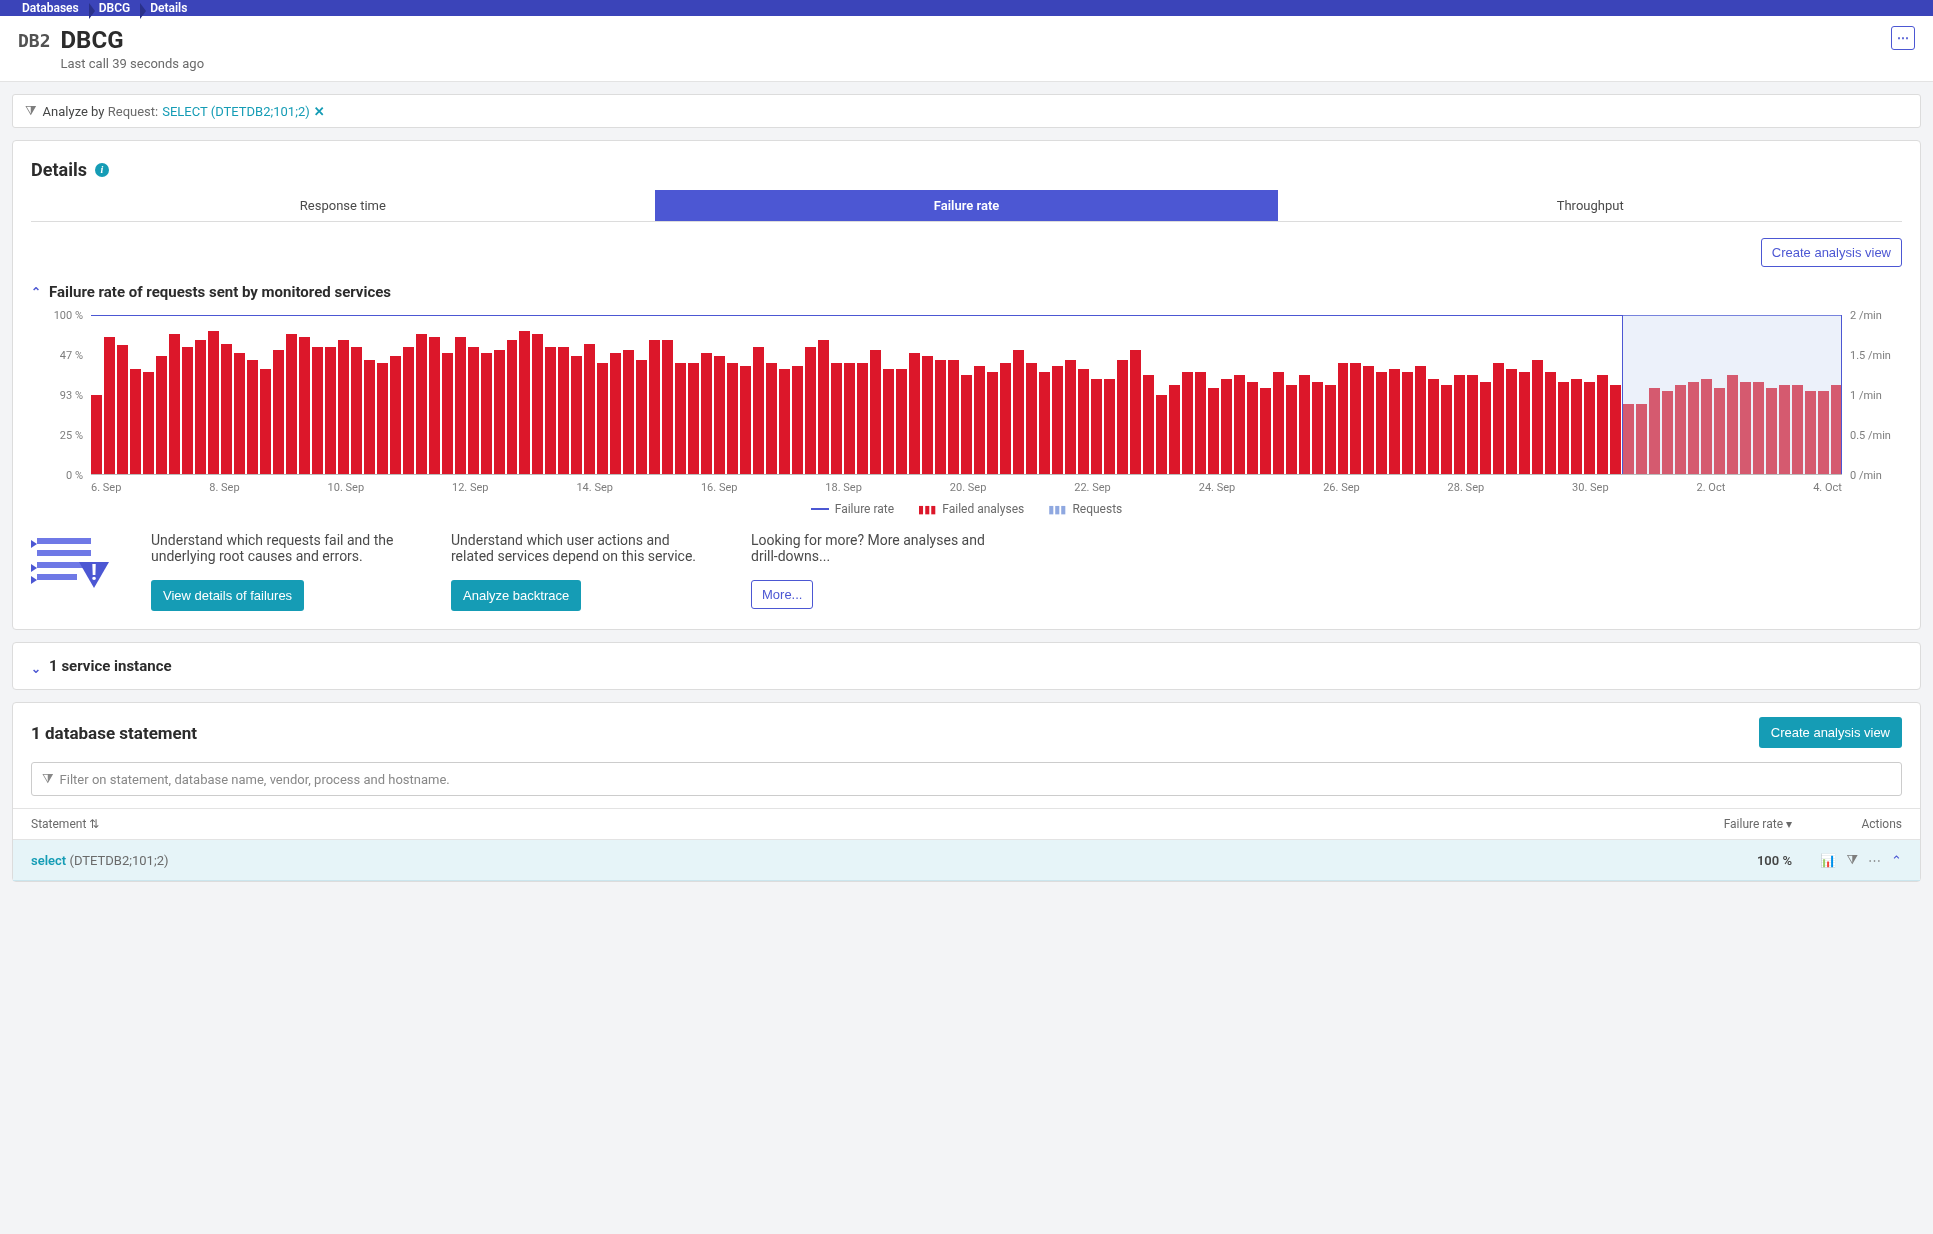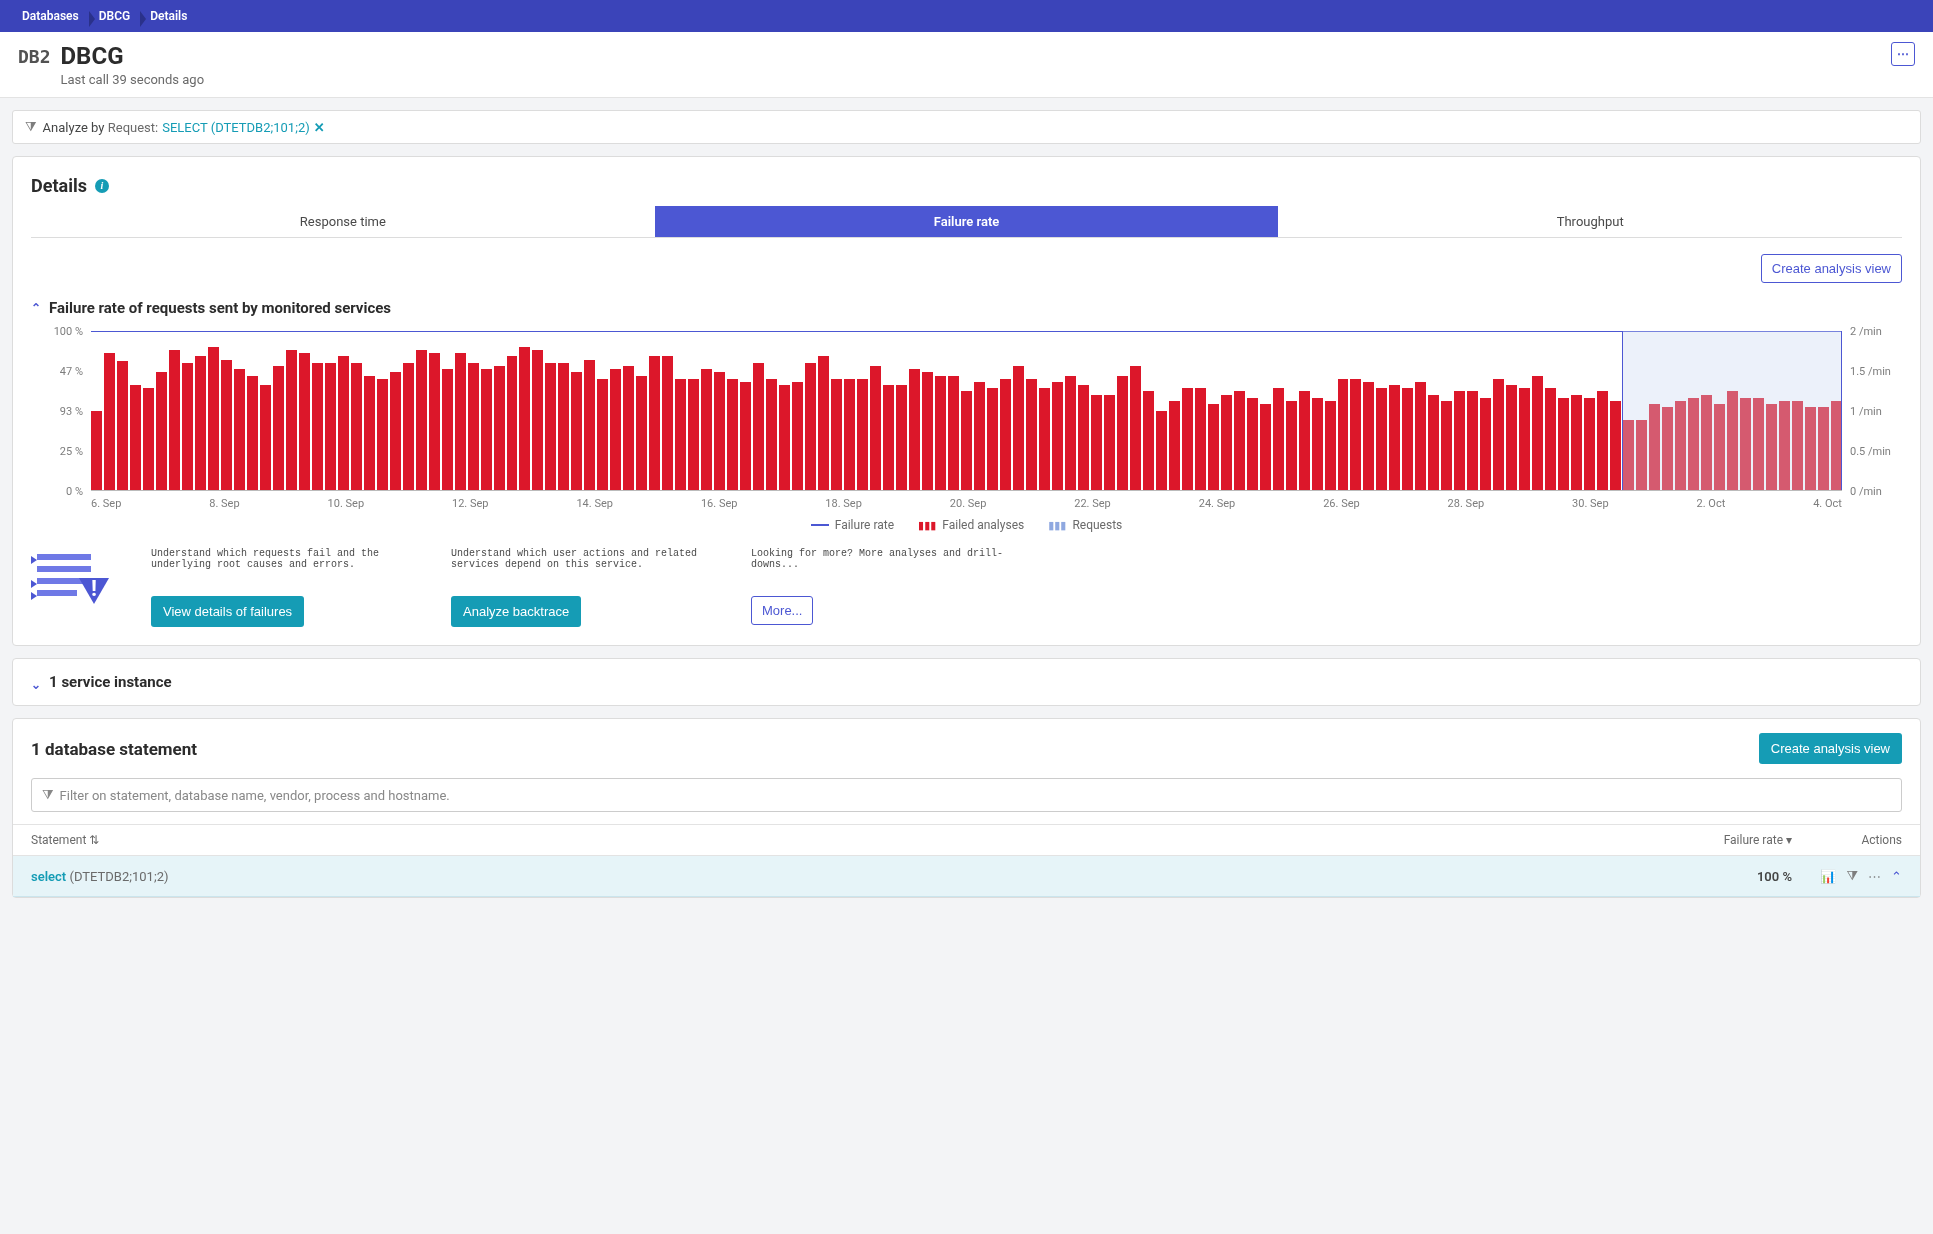--- a/index.html
+++ b/index.html
@@ -1,17 +1,17 @@
 <!DOCTYPE html>
 <html><head>
   <meta charset="utf-8">
   <style>
     * { margin: 0; padding: 0; box-sizing: border-box; }
     body { font-family: -apple-system, BlinkMacSystemFont, "Segoe UI", Roboto, sans-serif; background: #f3f4f6; font-size: 13px; color: #454646; }
-    .breadcrumb { background: #3B44B9; display: flex; align-items: center; height: 32px; padding: 0 12px; }
+    .breadcrumb { background: #3B44B9; display: flex; align-items: center; height: 16px; padding: 0 12px; }
     .bc-item { color: #fff; font-size: 12px; font-weight: 600; padding: 0 10px; position: relative; cursor: pointer; }
     .bc-item::after { content: ""; position: absolute; right: -6px; top: 2px; width: 0; height: 0; border-left: 6px solid #2a318a; border-top: 8px solid transparent; border-bottom: 8px solid transparent; }
     .bc-item:last-child::after { display: none; }
     .header { background: #fff; padding: 10px 18px; display: flex; align-items: flex-start; border-bottom: 1px solid #e3e3e3; }
     .db2-logo { font-family: monospace; font-weight: bold; font-size: 18px; color: #525252; margin-right: 10px; margin-top: 4px; }
     .page-title { font-size: 24px; font-weight: 700; color: #2c2c2c; }
     .last-call { font-size: 13px; color: #6a6a6a; margin-top: 2px; }
     .header-spacer { flex: 1; }
     .more-btn { width: 24px; height: 24px; border: 1px solid #4c57d3; border-radius: 3px; color: #4c57d3; display: flex; align-items: center; justify-content: center; cursor: pointer; font-weight: bold; font-size: 12px; }
     .content-area { padding: 12px; }
@@ -46,21 +46,21 @@
     .legend-item { display: flex; align-items: center; gap: 6px; }
     .swatch-line { width: 18px; height: 2px; background: #4c57d3; }
     .swatch-red { color: #dc172a; font-size: 11px; }
     .swatch-blue { color: #8fa8e0; font-size: 11px; }
     .analyze-row { display: flex; align-items: center; gap: 12px; font-size: 13px; margin-bottom: 20px; }
     .dropdown { border: 1px solid #ccc; border-radius: 3px; padding: 5px 28px 5px 10px; font-size: 13px; cursor: pointer; position: relative; }
     .dropdown::after { content: "⌄"; position: absolute; right: 8px; top: 3px; color: #4c57d3; font-size: 14px; }
     .cards { display: flex; gap: 40px; }
     .analysis-icon { width: 80px; height: 56px; position: relative; }
     .card { width: 260px; }
-    .card-text { font-size: 10px; color: #4a4a4a; margin-bottom: 12px; min-height: 36px; font-family: Liberation Mono, monospace; }
+    .card-text { font-size: 14px; color: #4a4a4a; margin-bottom: 12px; min-height: 36px; }
     .instance-panel { background: #fff; border: 1px solid #dcdcdc; border-radius: 4px; margin-bottom: 12px; padding: 14px 18px; }
     .instance-title { display: flex; align-items: center; gap: 8px; font-size: 15px; font-weight: 700; color: #2c2c2c; cursor: pointer; }
     .stmt-panel { background: #fff; border: 1px solid #dcdcdc; border-radius: 4px; }
     .stmt-header { display: flex; align-items: center; justify-content: space-between; padding: 14px 18px; }
     .stmt-title { font-size: 17px; font-weight: 700; color: #2c2c2c; }
     .stmt-filter-row { padding: 0 18px 12px; }
     .stmt-filter { border: 1px solid #ccc; border-radius: 3px; padding: 8px 10px; width: 100%; font-size: 13px; display: flex; align-items: center; gap: 6px; color: #888; }
     .table-header { display: flex; padding: 8px 18px; font-size: 12px; color: #6a6a6a; border-bottom: 1px solid #e3e3e3; border-top: 1px solid #e3e3e3; }
     .col-stmt { flex: 1; }
     .col-rate { width: 120px; text-align: right; }

